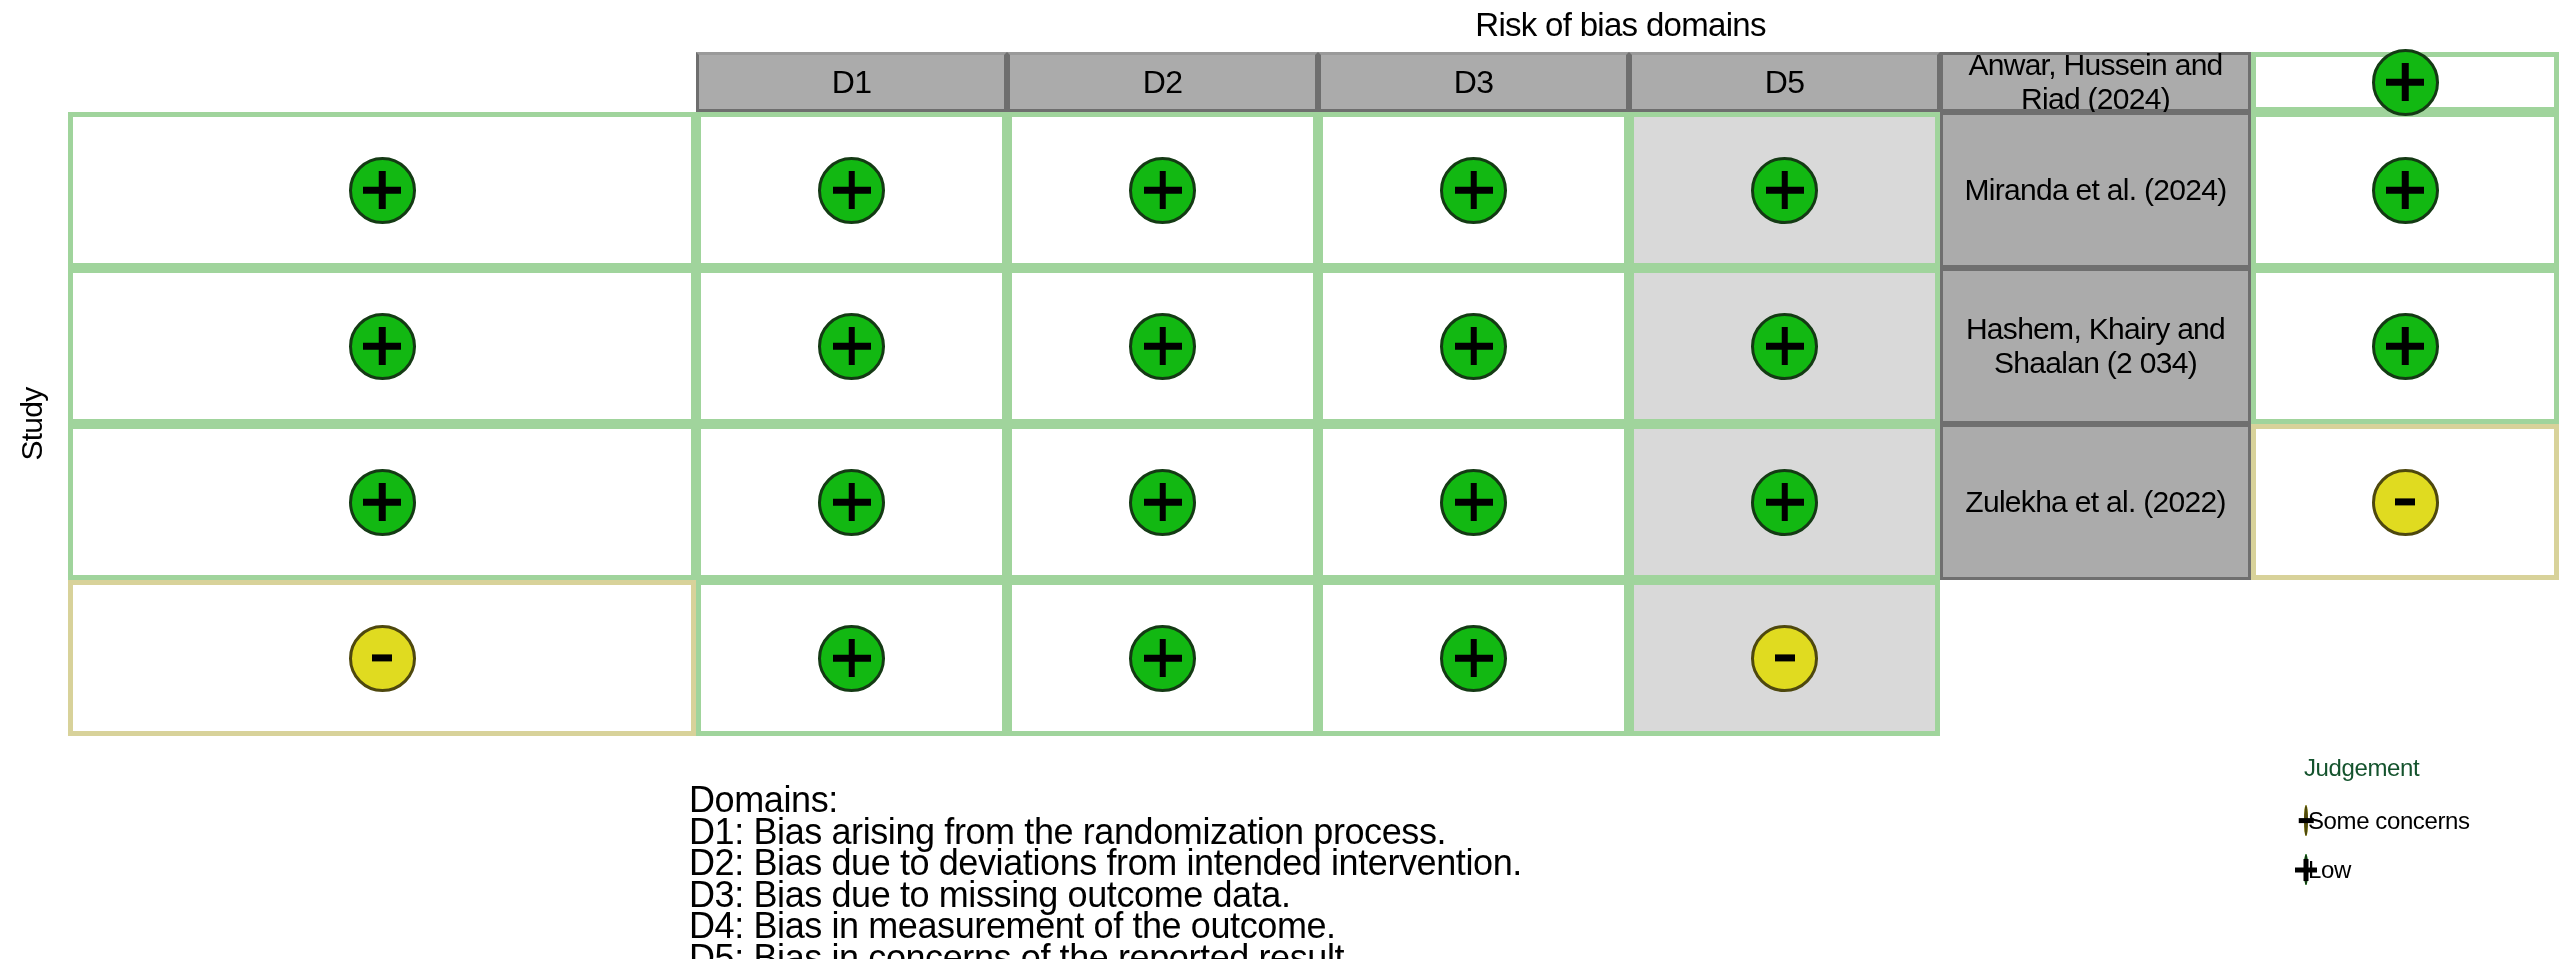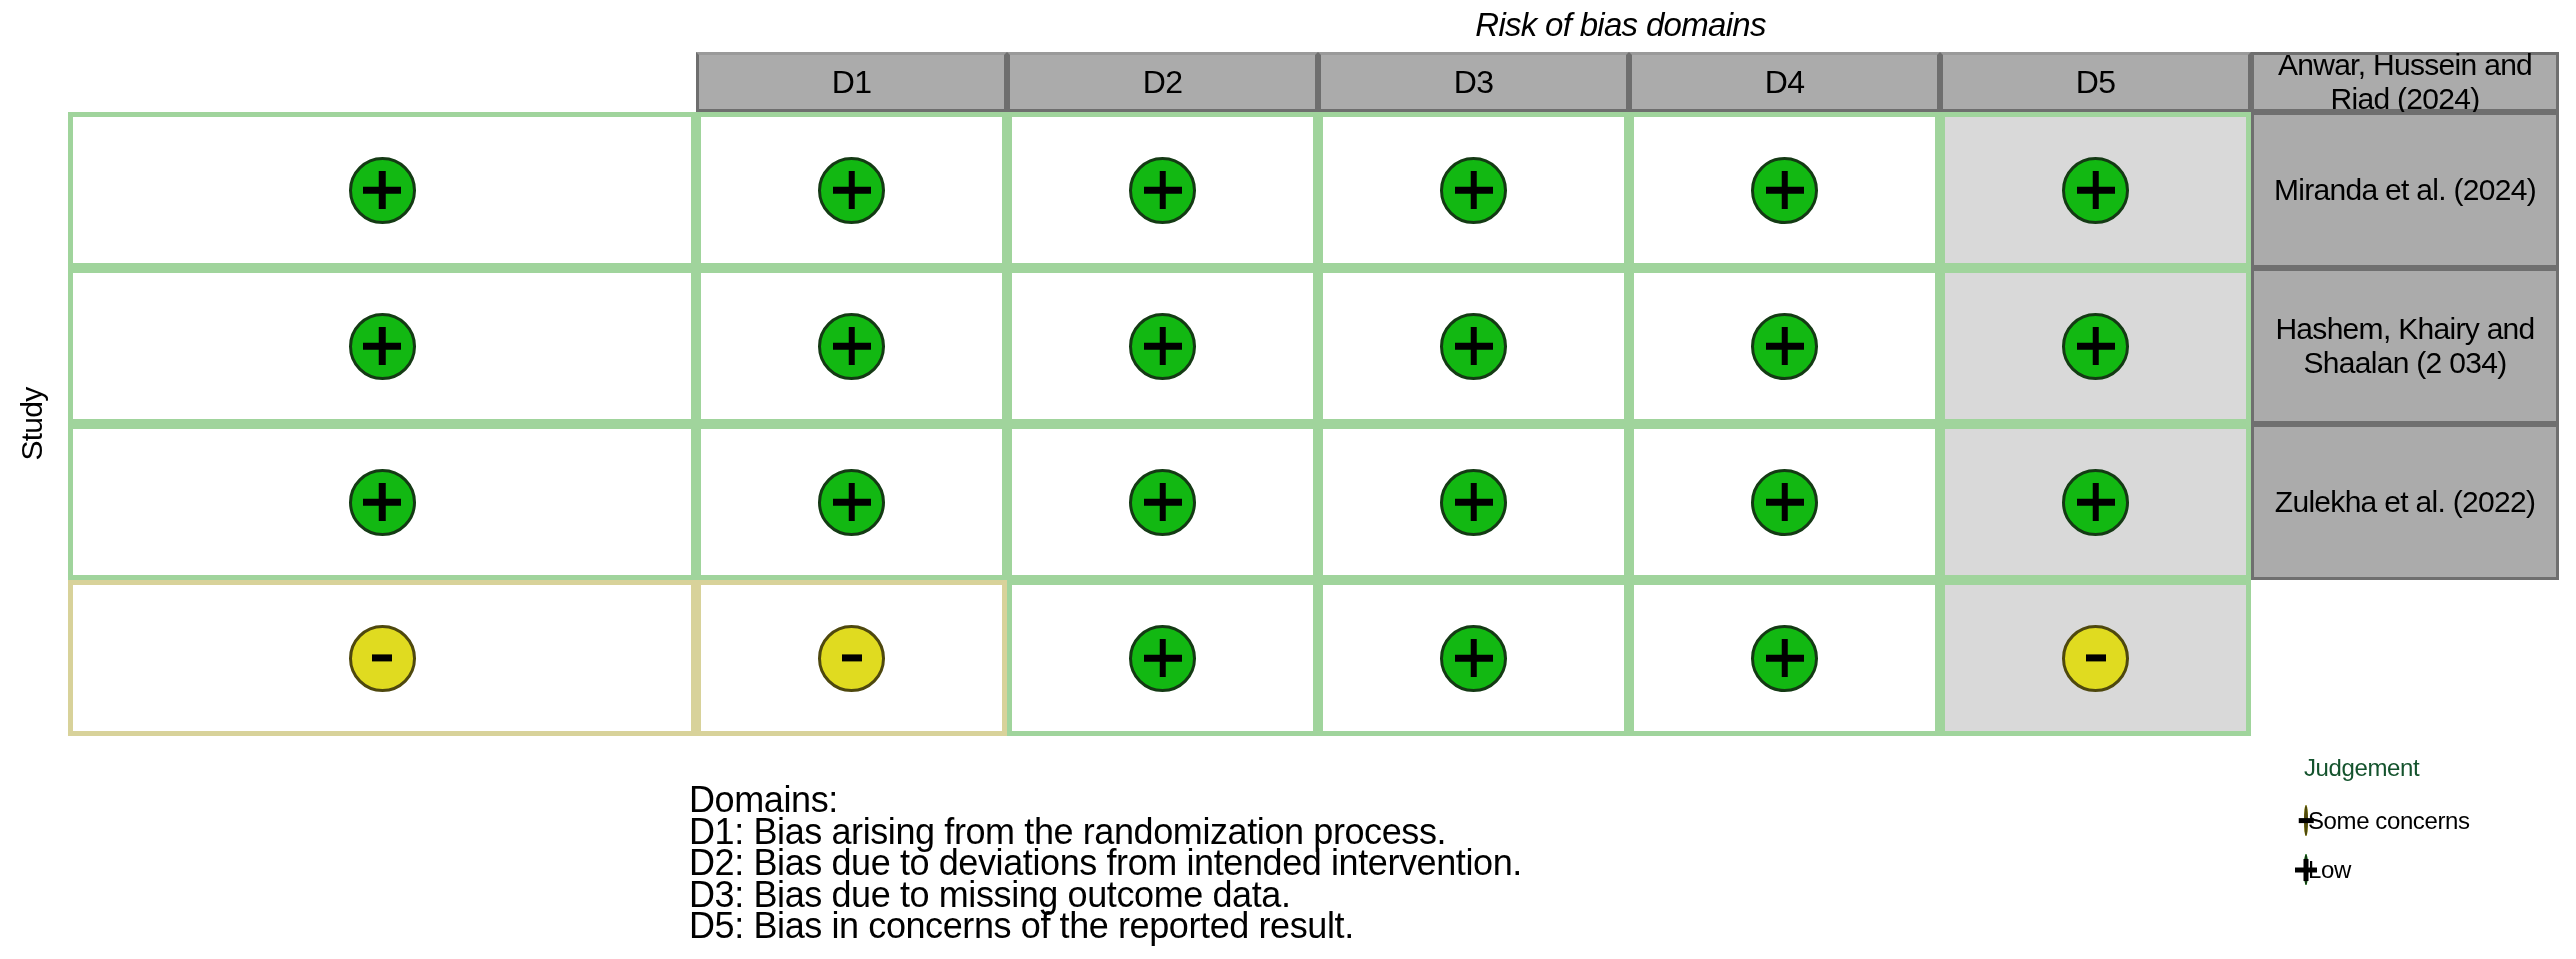--- a/index.html
+++ b/index.html
@@ -27,21 +27,20 @@
   }
   .title {
     position: absolute;
     left: 688px;
     top: 5.8px;
     width: 1865px;
     text-align: center;
     font-size: 33px;
     letter-spacing: -0.7px;
     white-space: nowrap;
-    font-style: italic;
   }
   .yaxis {
     position: absolute;
     left: 32px;
     top: 424px;
     transform: translate(-50%, -50%) rotate(-90deg);
     font-size: 30px;
     letter-spacing: -0.7px;
     white-space: nowrap;
   }
@@ -153,21 +152,20 @@
   <div class="title">Risk of bias domains</div>
 
   <div class="yaxis">Study</div>
 
   <div class="grid">
 
     <div class="hspacer"></div>
     <div class="hcell">D1</div>
     <div class="hcell">D2</div>
     <div class="hcell">D3</div>
-    <div class="hcell">D4</div>
     <div class="hcell">D5</div>
 
     <div class="lcell">Anwar, Hussein and Riad (2024)</div>
     <div class="cell" data-j="low">
         <span class="dot"></span>
       </div>
     <div class="cell" data-j="low">
         <span class="dot"></span>
       </div>
     <div class="cell" data-j="low">
@@ -243,20 +241,21 @@
         <span class="dot"></span>
       </div>
 
   </div>
 
   <div class="domains-legend">
     <div>Domains:</div>
     <div>D1: Bias arising from the randomization process.</div>
     <div>D2: Bias due to deviations from intended intervention.</div>
     <div>D3: Bias due to missing outcome data.</div>
+    <div>D4: Bias in measurement of the outcome.</div>
     <div>D5: Bias in concerns of the reported result.</div>
   </div>
 
   <div class="judgement-legend">
     <div class="heading">Judgement</div>
     <div class="legend-item">
       <span data-j="some_concerns"><span class="dot small"></span></span>
       <span>Some concerns</span>
     </div>
     <div class="legend-item">

